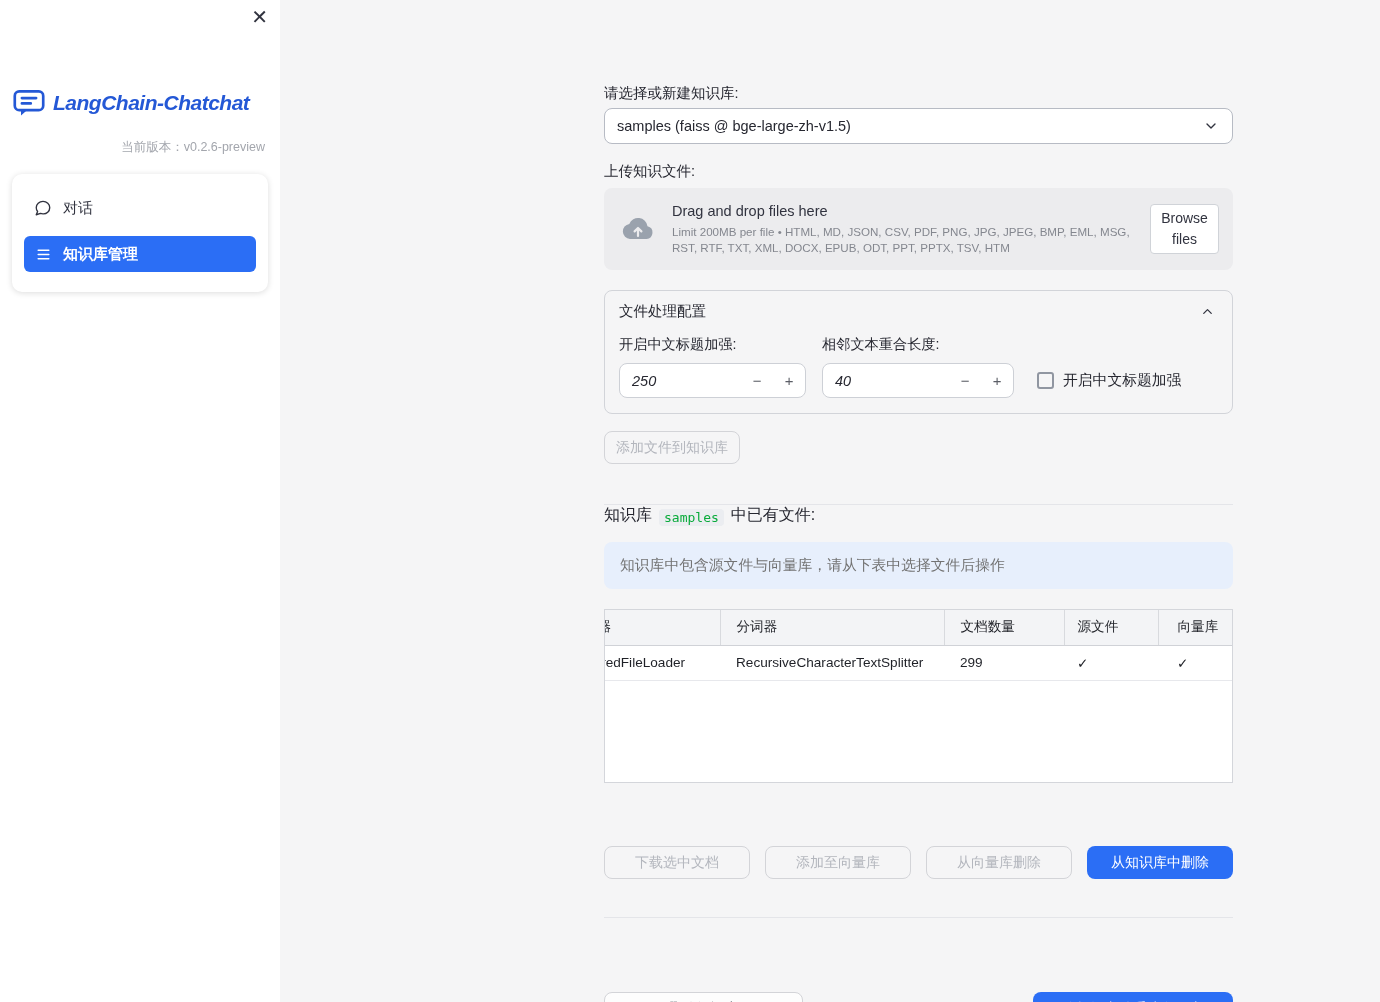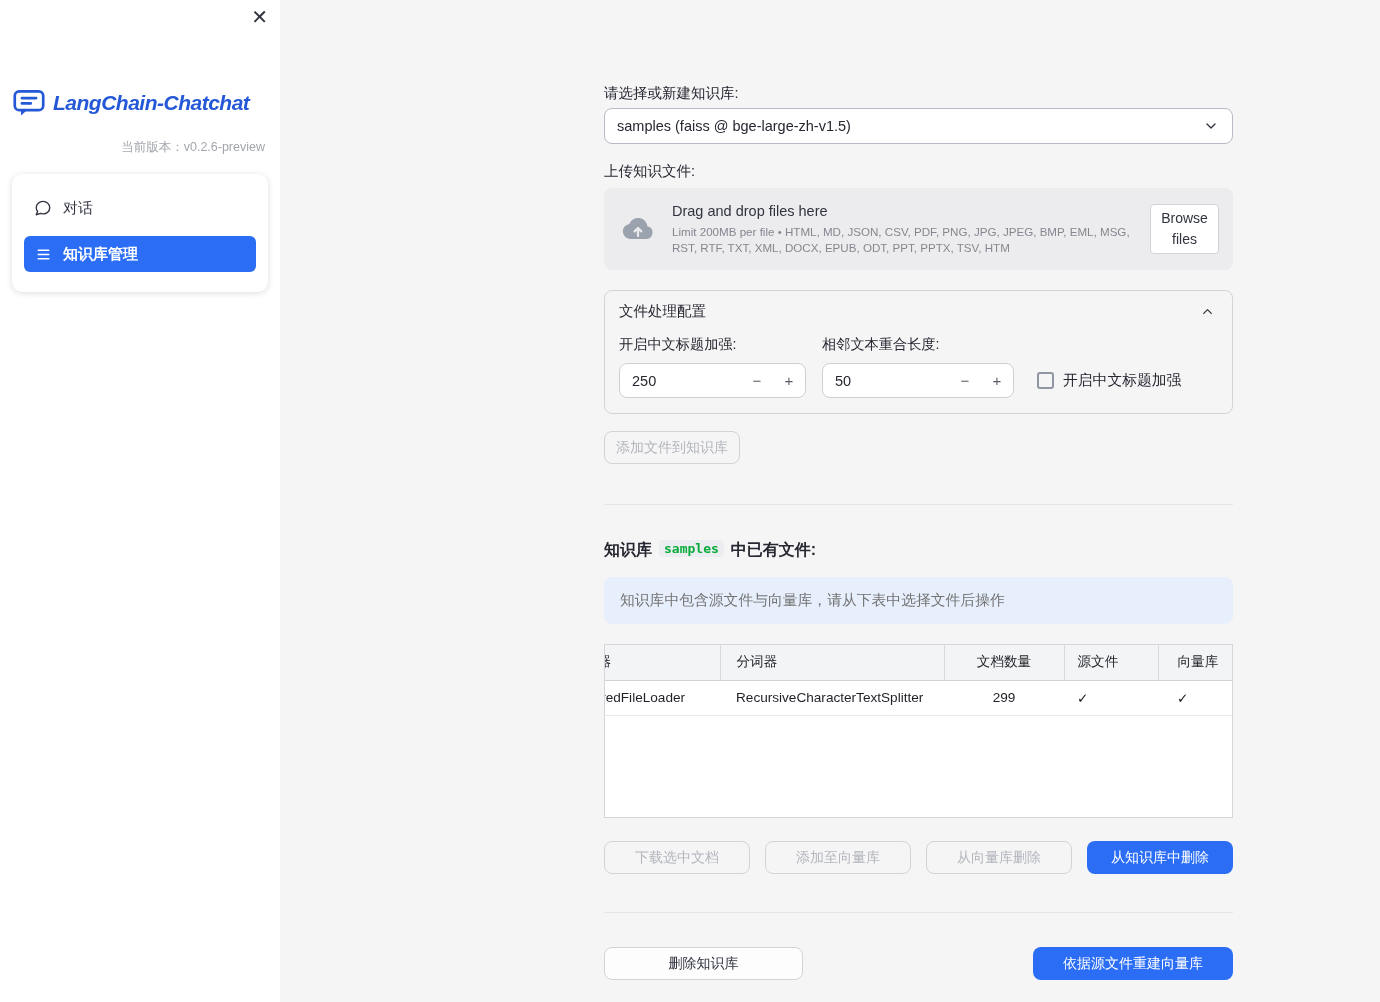--- a/index.html
+++ b/index.html
@@ -36,46 +36,46 @@
   .up-title { font-size:14.5px; color:#31333F; }
   .up-limit { margin-top:5px; font-size:11.6px; line-height:1.38; color:#84878f; width:478px; }
   .browse-btn { width:72px; height:50px; background:#fff; border:1px solid #d0d3d8; border-radius:4px; font-size:14px; color:#31333F; line-height:21px; cursor:pointer; font-family:inherit; }
 
   .expander { margin-top:20px; border:1px solid #d2d4d9; border-radius:8px; }
   .exp-header { display:flex; align-items:center; justify-content:space-between; padding:11px 16px 0 14px; font-size:14.5px; color:#262730; cursor:pointer; }
   .exp-body { display:flex; align-items:flex-end; padding:14px 14px 15px; }
   .num-col { width:187px; }
   .num-col.c2 { width:192px; margin-left:16px; }
   .num-label { font-size:14.2px; margin-bottom:9px; color:#262730; }
-  .num-input { height:35px; background:#fff; border:1px solid #cdd0d6; border-radius:8px; display:flex; align-items:center; }
+  .num-input { height:35px; background:#fff; border:1px solid #cdd0d6; border-radius:8px; display:flex; align-items:center;font-style:italic; }
   .num-val { flex:1; padding-left:12px; font-size:14.5px; color:#262730; }
   .step { width:32px; text-align:center; font-size:15px; color:#5b5e66; cursor:pointer; user-select:none; }
   .check-row { display:flex; align-items:center; gap:9px; margin-left:23px; margin-bottom:8px; cursor:pointer; font-size:14.8px; color:#262730; white-space:nowrap; }
   .cb { width:17px; height:17px; border:2px solid #9096a1; border-radius:3px; background:transparent; flex:none; }
 
-  .btn { font-family:inherit; font-size:14px; border-radius:8px; border:1px solid transparent; background:none; cursor:pointer; }
+  .btn { font-family:inherit; font-size:14px; border-radius:8px; border:1px solid transparent; background:none; cursor:pointer;margin-top:40px; }
   .btn.disabled { border-color:#d3d4d8; color:#b3b6bd; cursor:default; }
   .btn.primary { background:#2b6ef5; color:#fff; border:none; }
   .btn.secondary { background:#fdfdfd; border-color:#d3d4d8; color:#31333F; }
   .add-files { margin-top:17px; height:33px; padding:0 11px; }
 
   .divider { height:1px; background:#e4e5e9; border:none; }
   .d1 { margin-top:40px; }
   .d2 { margin-top:38px; }
 
-  .kb-line { margin-top:35px; font-size:16px; color:#262730; display:flex; align-items:flex-start;font-weight:bold; }
+  .kb-line { font-size:16px; color:#262730; display:flex; align-items:flex-end; }
   .kb-code { font-family:"DejaVu Sans Mono","Liberation Mono",monospace; font-size:13px; color:#09ab3b; background:rgba(151,166,195,0.10); border-radius:4px; padding:1px 5px; margin:0 7px; }
 
   .info-banner { margin-top:16px; min-height:47px; background:#e7effc; border-radius:8px; padding:14px 16px; font-size:14.8px; color:#737373; }
 
   .table-wrap { margin-top:20px; width:629px; height:174px; background:#fff; border:1px solid #d4d6db; overflow:hidden; }
   table.grid { border-collapse:collapse; table-layout:fixed; width:707px; margin-left:-78px; }
   .grid th { height:35px; background:#f3f4f6; border-right:1px solid #d8dade; border-bottom:1px solid #d0d2d7; padding:0 16px; font-size:13.6px; font-weight:500; color:#1f2127; text-align:left; white-space:nowrap; overflow:hidden; }
   .grid td { height:35px; padding:0 16px; border-bottom:1px solid #e7e8ec; font-size:13.6px; color:#1f2127; white-space:nowrap; overflow:hidden; }
-  .grid th.num, .grid td.num { text-align:center; }
+  .grid th.num, .grid td.num { text-align:left; }
   .grid th:nth-child(4), .grid td:nth-child(4) { padding-left:13px; }
   .grid th:nth-child(5), .grid td:nth-child(5) { padding-left:19px; border-right:none; }
 
   .actions { margin-top:23px; display:flex; justify-content:space-between; }
   .actions .btn { width:146px; height:33px; }
 
   .bottom-row { margin-top:34px; display:flex; justify-content:space-between; }
   .rebuild-btn { width:200px; height:33px; }
   .delete-kb-btn { width:199px; height:33px; }
 </style>
@@ -162,21 +162,21 @@
             <div class="num-label">开启中文标题加强:</div>
             <div class="num-input">
               <span class="num-val">250</span>
               <span class="step">−</span>
               <span class="step">+</span>
             </div>
           </div>
           <div class="num-col c2">
             <div class="num-label">相邻文本重合长度:</div>
             <div class="num-input">
-              <span class="num-val">50</span>
+              <span class="num-val">40</span>
               <span class="step">−</span>
               <span class="step">+</span>
             </div>
           </div>
           <label class="check-row">
             <span class="cb"></span>
             <span>开启中文标题加强</span>
           </label>
         </div>
       </section>

